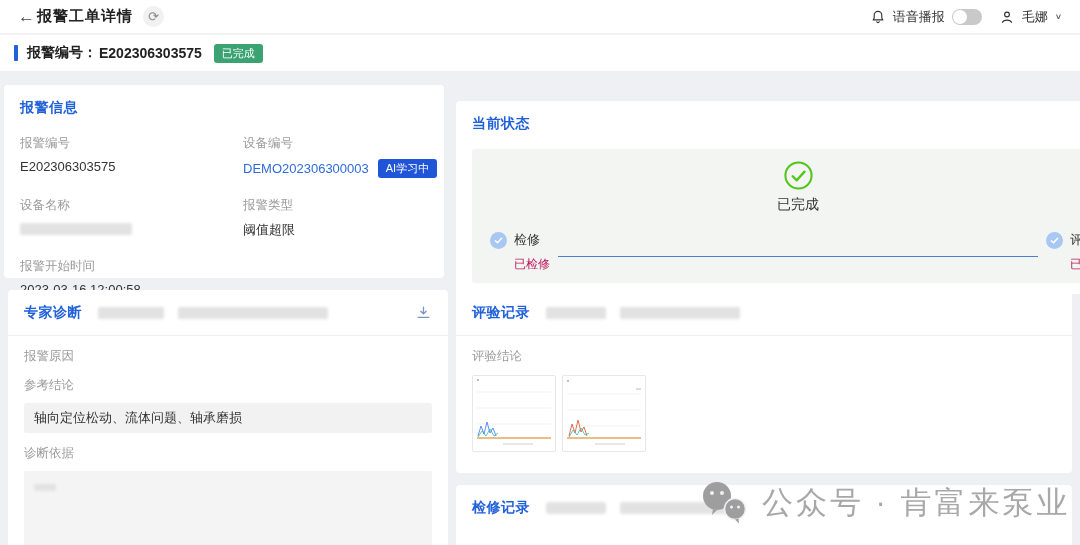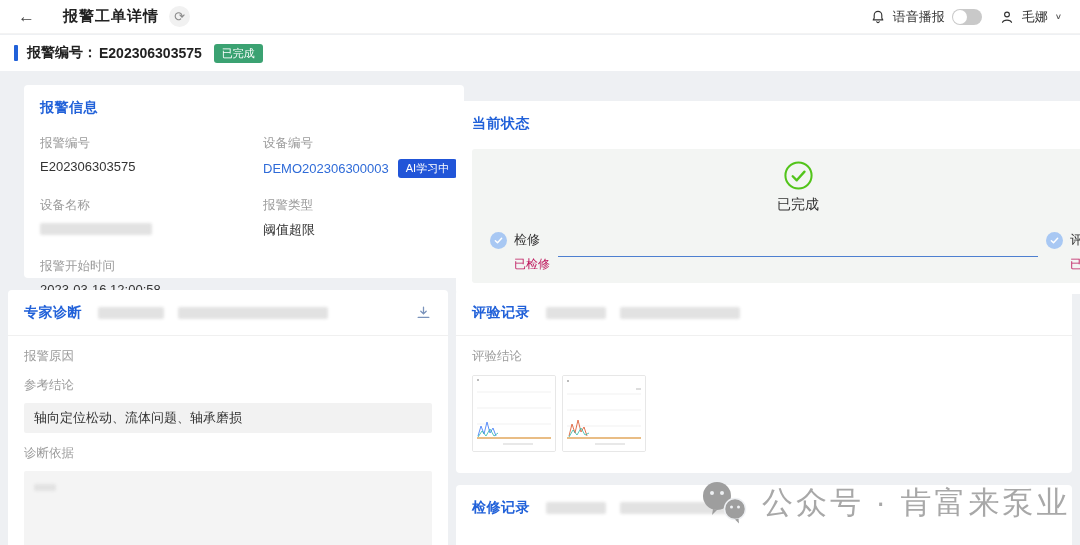--- a/index.html
+++ b/index.html
@@ -10,21 +10,21 @@
     font-family:"Liberation Sans","DejaVu Sans",sans-serif;
     color:#333; font-size:13px;
   }
   
   .topbar {
     position:absolute; left:0; top:0; width:1080px; height:34px;
     background:#fff; display:flex; align-items:center; padding:0 18px;
     border-bottom:1px solid #f3f3f3;
   }
   .back-arrow { font-size:17px; color:#444; cursor:pointer; line-height:1; }
-  .page-title { font-size:15px; font-weight:bold; color:#222; margin-left:28px; letter-spacing:1px; }
+  .page-title { font-size:15px; font-weight:bold; color:#222; margin-left:2px; letter-spacing:1px; }
   .refresh-btn {
     margin-left:10px; width:21px; height:21px; border-radius:50%;
     background:#f1f1f1; color:#8b8b8b; font-size:13px;
     display:flex; align-items:center; justify-content:center; cursor:pointer;
   }
   .topbar-right { margin-left:auto; display:flex; align-items:center; gap:7px; }
   .icon-16 { width:16px; height:16px; display:block; }
   .voice-label { font-size:13px; color:#333; }
   .toggle {
     width:30px; height:16px; border-radius:8px; background:#c9c9c9;
@@ -49,21 +49,21 @@
     margin-left:12px; background:#3ba272; color:#fff; font-size:11px;
     padding:2px 8px; border-radius:3px; font-weight:normal;
   }
   .badge-blue {
     background:#2155d8; color:#fff; font-size:11px;
     padding:2px 8px; border-radius:3px; white-space:nowrap;
   }
 
   
   .card { position:absolute; background:#fff; border-radius:4px; }
-  #card-alarm-info { left:24px;  top:85px;  width:440px; height:193px; }
+  #card-alarm-info { left:4px;  top:85px;  width:440px; height:193px; }
   #card-expert     { left:8px;  top:290px; width:440px; height:300px; }
   #card-status     { left:456px; top:85px;  width:684px; height:193px;margin-top:16px; }
   #card-eval       { left:456px; top:290px; width:616px; height:183px; }
   #card-repair     { left:456px; top:485px; width:616px; height:105px; }
   .card-head {
     display:flex; align-items:center; padding:14px 16px 10px 16px; position:relative;
   }
   .card-title { color:#2161d9; font-size:14px; font-weight:bold; letter-spacing:0.5px; }
   .card-head.underlined { border-bottom:1px solid #f0f0f0; }
   .redact { background:#e2e2e2; border-radius:2px; filter:blur(1.6px); display:inline-block; }

